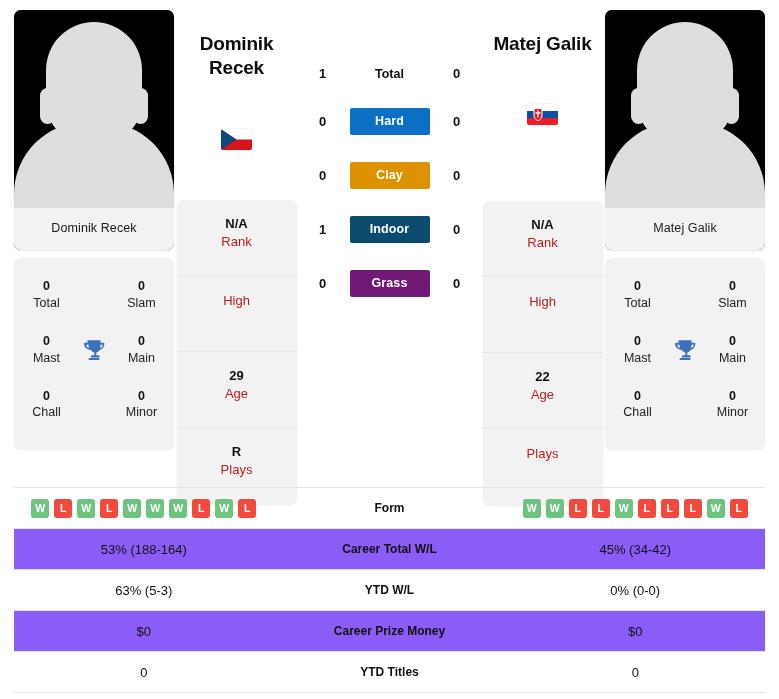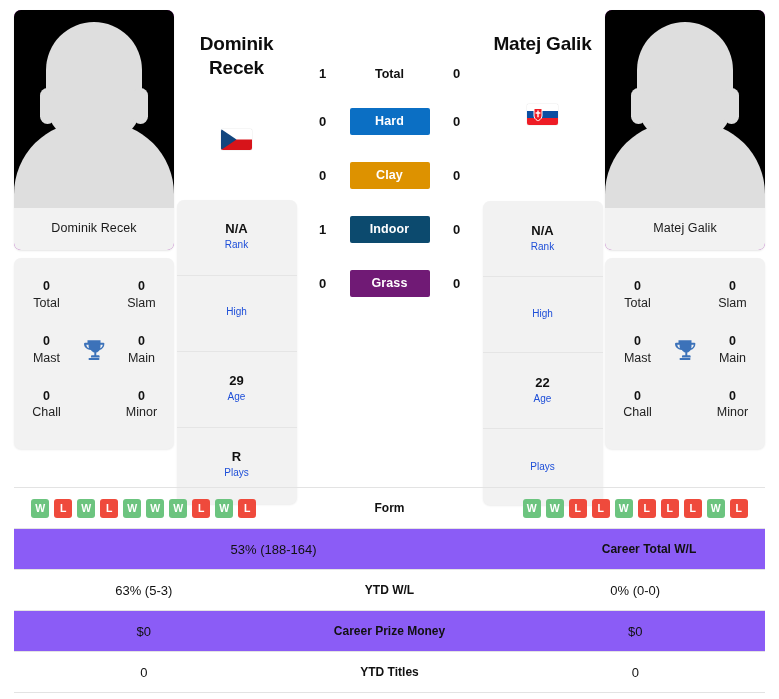--- a/index.html
+++ b/index.html
@@ -166,33 +166,33 @@
     box-shadow: 0 1px 2px rgba(0,0,0,0.08);
     overflow: hidden;
   }
   .info-row {
     padding: 16px 6px 18px 6px;
     text-align: center;
     border-bottom: 1px solid #e5e5e5;
     min-height: 76px;
     display: flex;
     flex-direction: column;
-    justify-content: center;
+    justify-content: flex-start;
   }
   .info-row:last-child { border-bottom: none; }
   .info-val {
     font-size: 13px;
     font-weight: bold;
     color: #111;
     line-height: 1.3;
     min-height: 0;
   }
   .info-lab {
-    font-size: 10px;
-    color: #1d4ed8;
+    font-size: 13px;
+    color: #b91c1c;
     line-height: 1.35;
   }
 
   
   .center-col {
     flex: 1 1 auto;
     display: flex;
     flex-direction: column;
     align-items: center;
     padding-top: 56px;
@@ -530,20 +530,21 @@
             <span class="fbadge" style="background: rgb(239, 74, 60);">L</span>
             <span class="fbadge" style="background: rgb(239, 74, 60);">L</span>
             <span class="fbadge" style="background: rgb(108, 196, 127);">W</span>
             <span class="fbadge" style="background: rgb(239, 74, 60);">L</span>
           </div>
         </div>
       </div>
       <div class="srow alt">
         <div class="scell">53% (188-164)</div>
         <div class="scell mid">Career Total W/L</div>
+        <div class="scell">45% (34-42)</div>
       </div>
       <div class="srow">
         <div class="scell">63% (5-3)</div>
         <div class="scell mid">YTD W/L</div>
         <div class="scell">0% (0-0)</div>
       </div>
       <div class="srow alt">
         <div class="scell">$0</div>
         <div class="scell mid">Career Prize Money</div>
         <div class="scell">$0</div>

